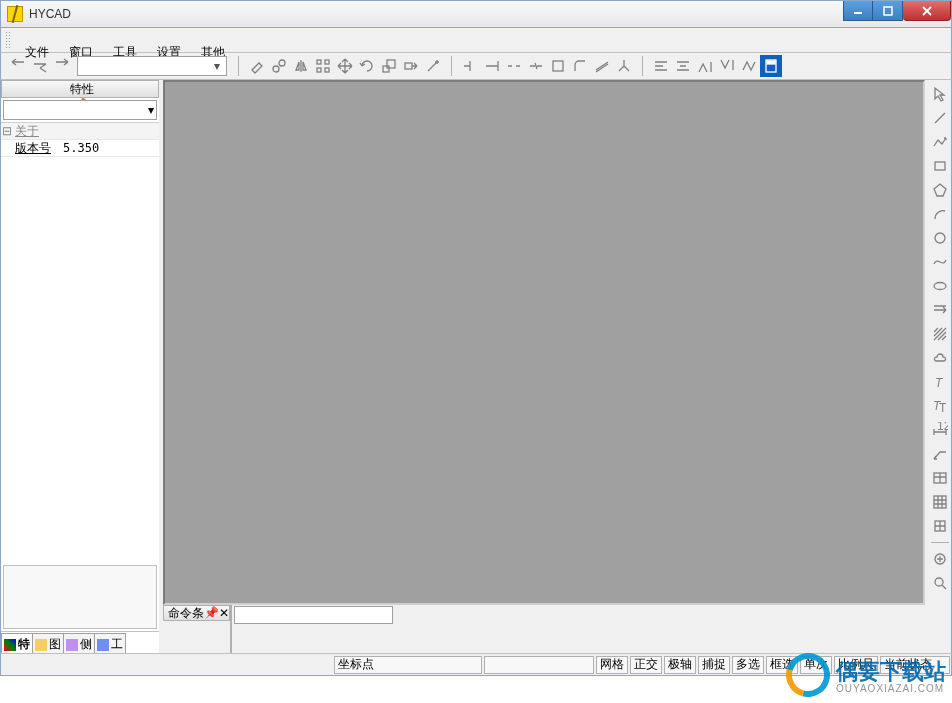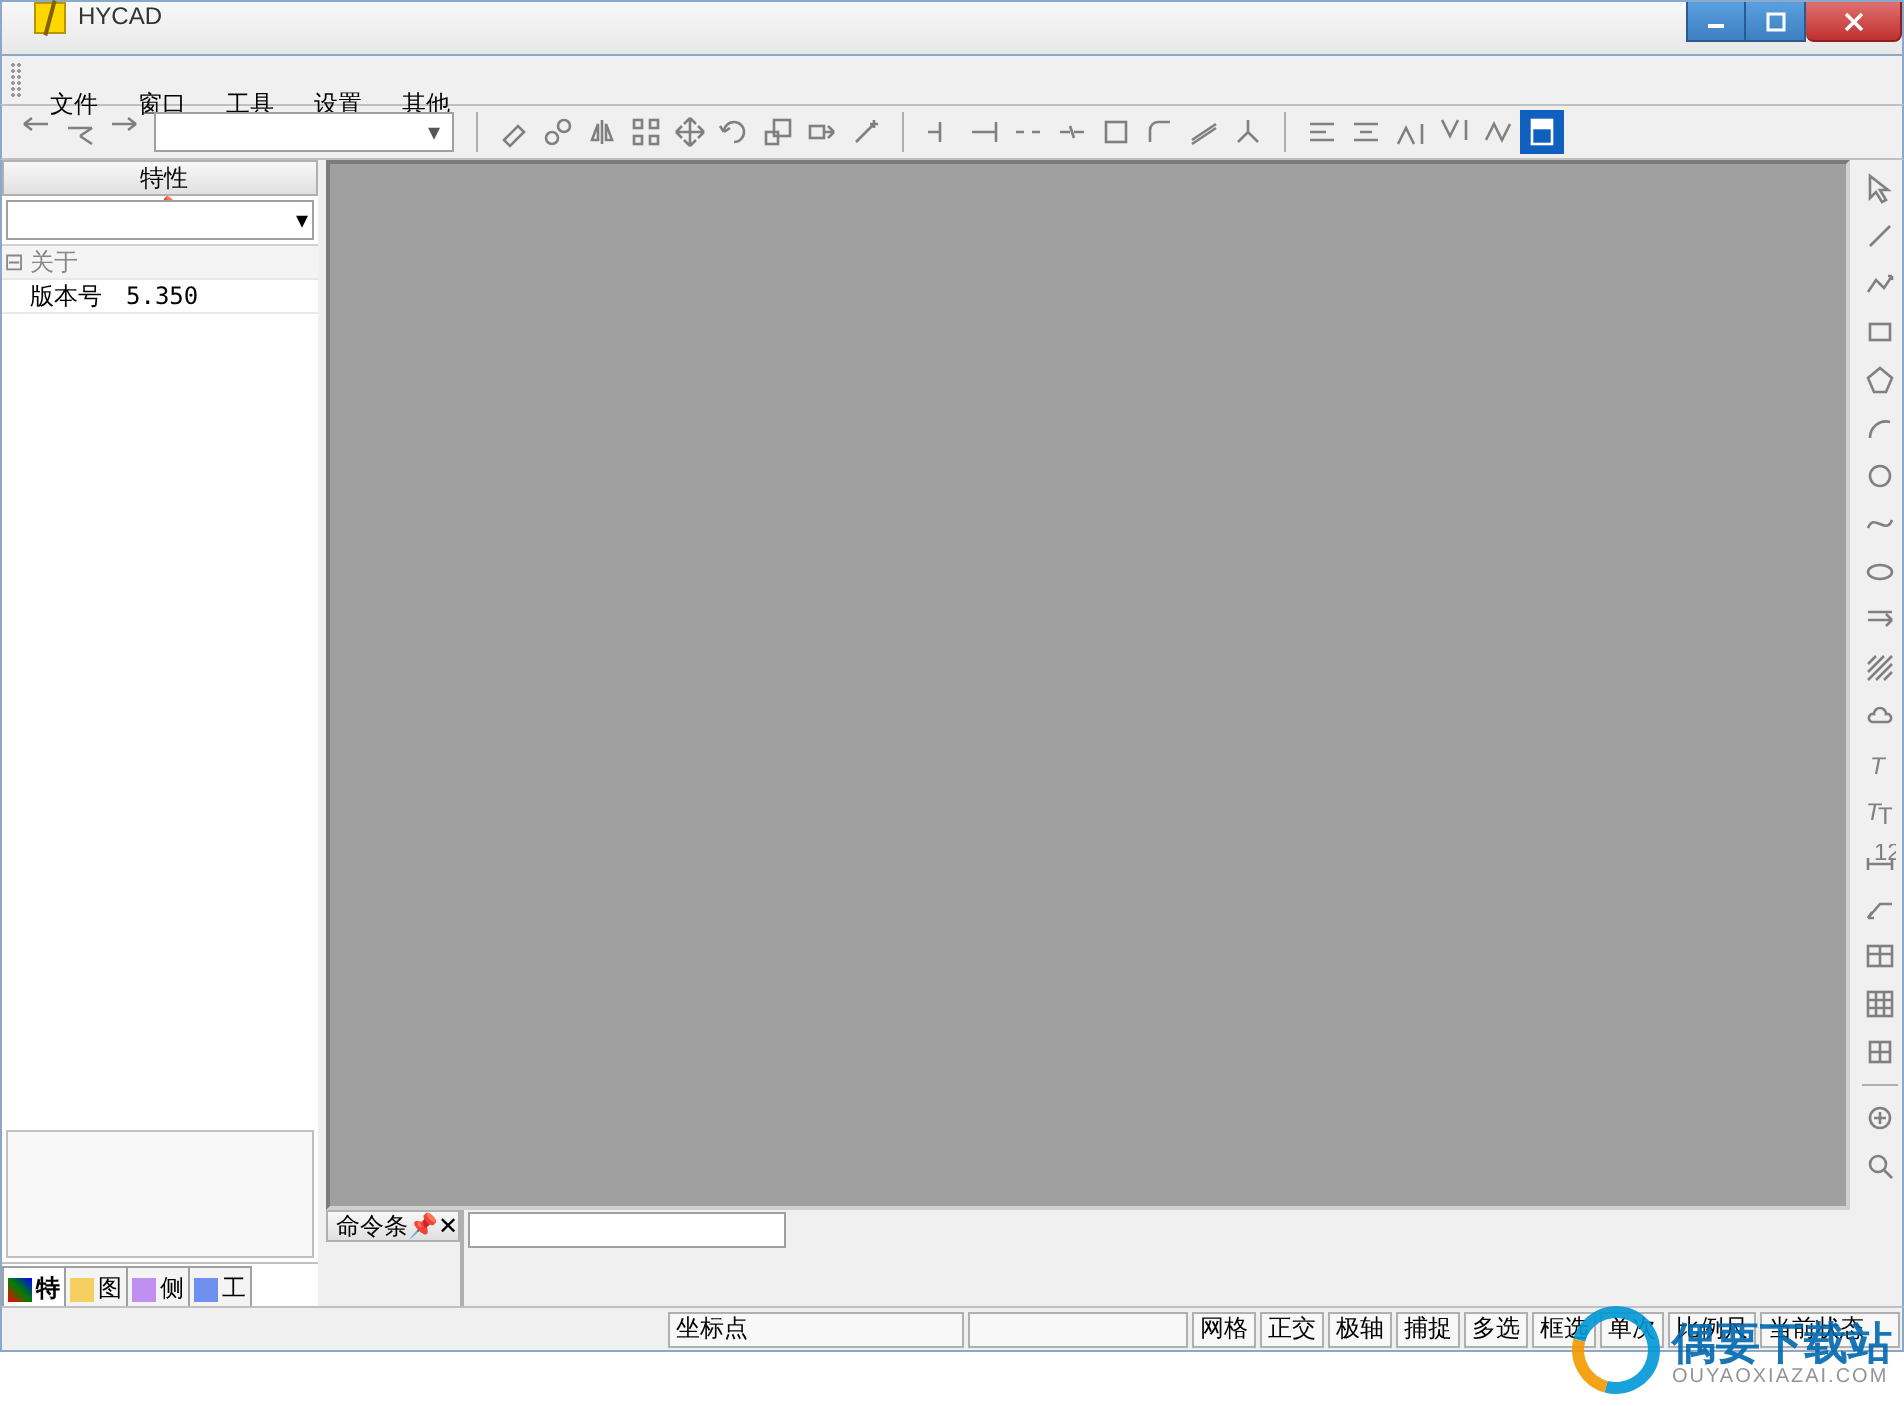--- a/index.html
+++ b/index.html
@@ -1,19 +1,19 @@
 <!DOCTYPE html>
 <html><head>
 <meta charset="utf-8">
 <style>
 * { box-sizing: border-box; margin: 0; padding: 0; font-family: "Microsoft YaHei", "SimSun", Tahoma, sans-serif; font-size: 12px; }
 body { width: 952px; height: 703px; overflow: hidden; background: #fff; position: relative; }
 
 
-.titlebar { height: 28px; background: linear-gradient(#f8f8f8, #e8e8e8); border: 1px solid #8aa8c8; display: flex; padding-left: 16px; position: relative; }
+.titlebar { height: 28px; background: linear-gradient(#f8f8f8, #e8e8e8); border: 1px solid #8aa8c8; display: flex; align-items: center; padding-left: 6px; position: relative; }
 .titlebar .app-icon { width: 16px; height: 16px; margin-right: 6px; background: #ffd700; border: 1px solid #b89600; position: relative; }
 .titlebar .app-icon::before { content:""; position:absolute; width:2px; height:18px; background:#806000; left:6px; top:-2px; transform:rotate(15deg); }
 .titlebar .title-text { color: #333; }
 .winbtns { position:absolute; right:0; top:0; height:20px; display:flex; }
 .winbtn { width:30px; height:20px; display:flex; align-items:center; justify-content:center; color:#fff; font-size:10px; cursor:pointer; }
 .winbtn.min { background: linear-gradient(#5aa0e0,#3d7fc0); border:1px solid #2a5a90; border-top:none; }
 .winbtn.max { background: linear-gradient(#5aa0e0,#3d7fc0); border:1px solid #2a5a90; border-top:none; border-left:none; }
 .winbtn.close { width:48px; background: linear-gradient(#e07070,#c03030); border:1px solid #902020; border-top:none; border-left:none; border-top-right-radius:0; border-bottom-right-radius:4px; border-bottom-left-radius:4px; }
 .winbtn svg { width:10px; height:10px; }
 
@@ -39,21 +39,21 @@
 
 .left-panel { width: 162px; background:#fff; display:flex; flex-direction:column; border-right: 4px solid #f0f0f0; }
 .panel-header { height:18px; background: linear-gradient(#f8f8f8,#e0e0e0); border:1px solid #b0b0b0; display:flex; align-items:center; padding-left:4px; font-size:11px;flex-direction:column; }
 .panel-header .spacer { flex:1; }
 .panel-header .phbtn { width:14px; height:14px; display:flex; align-items:center; justify-content:center; cursor:pointer; color:#555; font-size:10px; }
 .prop-combo { height:20px; margin:2px; background:#fff; border:1px solid #a0a0a0; display:flex; align-items:center; justify-content:flex-end; padding-right:2px; }
 .prop-grid { border-top:1px solid #d0d0d0; font-size:11px; }
 .prop-row { display:flex; height:17px; align-items:center; border-bottom:1px solid #e8e8e8; }
 .prop-row.cat { background:#f4f4f4; color:#888; }
 .prop-row .expand { width:12px; text-align:center; color:#888; cursor:pointer; }
-.prop-row .k { width:58px; padding-left:2px; }
+.prop-row .k { width:58px; padding-left:2px;text-decoration:underline; }
 .prop-row .v { flex:1; padding-left:4px; font-family: monospace; }
 .prop-row.cat .k { padding-left:2px; }
 .prop-row.sub .k { padding-left: 14px; }
 .prop-desc { height:64px; border:1px solid #c0c0c0; margin:2px; background:#f8f8f8; }
 .prop-body { flex:1; }
 
 
 .panel-tabs { height:22px; display:flex; align-items:flex-end; background:#fff; border-top:1px solid #c0c0c0; }
 .ptab { height:20px; padding:2px 2px 0 2px; font-size:11px; display:flex; align-items:center; cursor:pointer; border:1px solid #a0a0a0; border-bottom:none; background:#f4f4f4; margin-right:-1px; }
 .ptab.active { background:#fff; font-weight:bold; }

